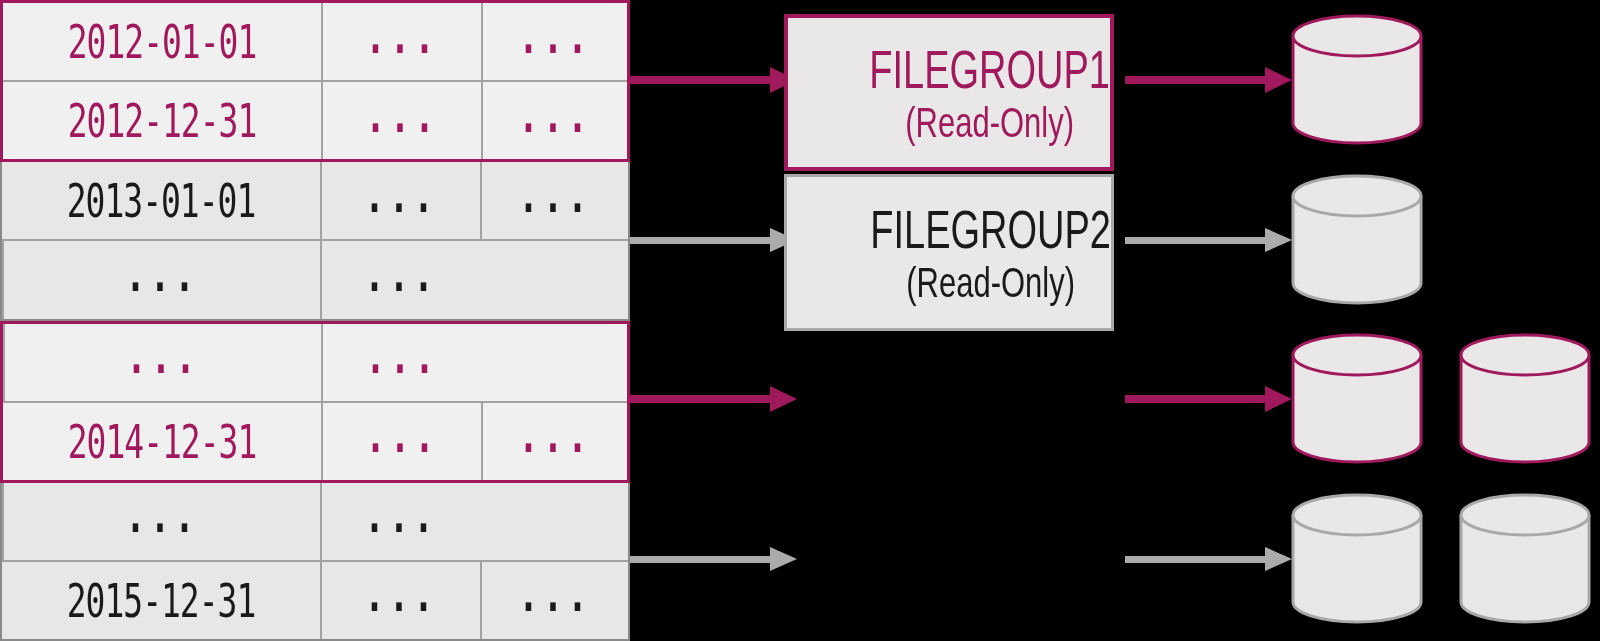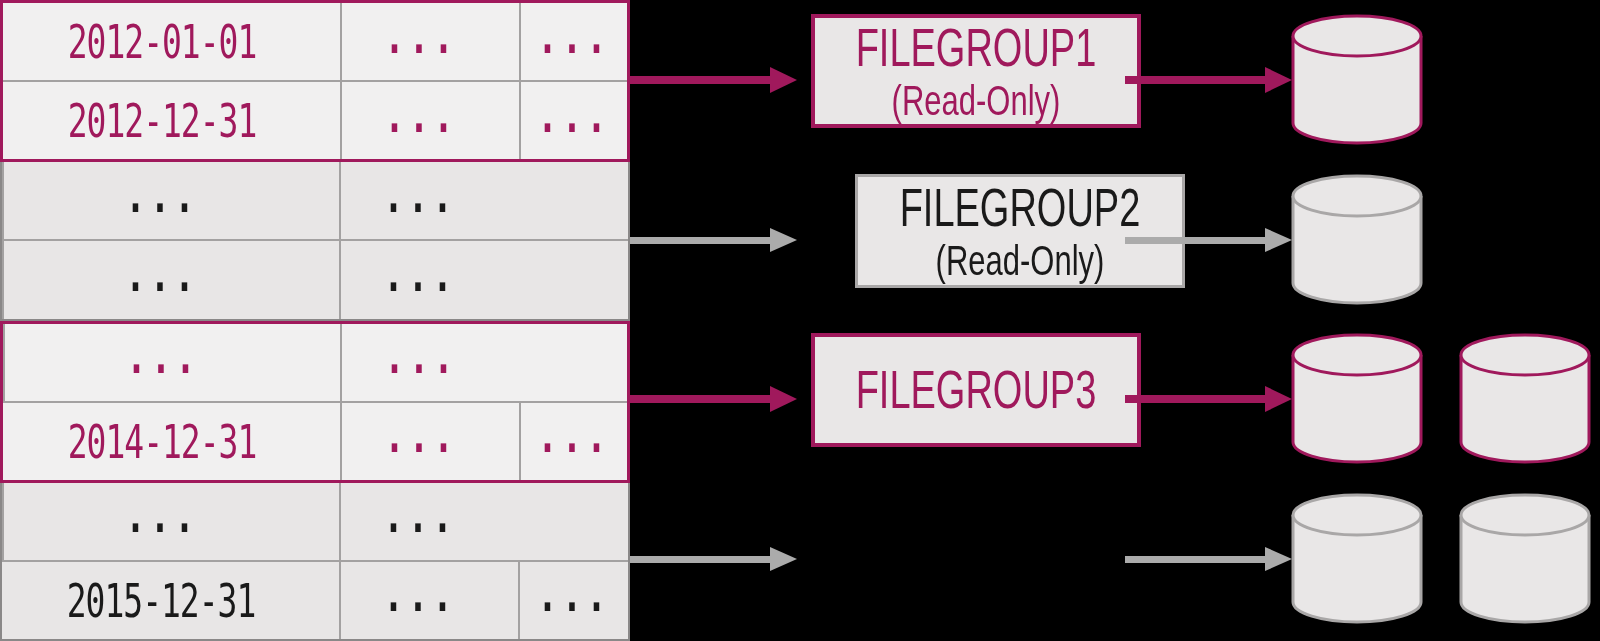--- a/index.html
+++ b/index.html
@@ -24,48 +24,47 @@
   }
   .pgroup.gray{
     background:var(--row-dark);
     border:2px solid var(--dark-border);
     border-top:none;
     color:var(--text-dark);
   }
   .prow{
     flex:1 1 0;display:grid;
     grid-template-columns:318px 160px 1fr;
-    gap:19px;
   }
   .prow + .prow{border-top:2px solid var(--grid-line);}
   .cell{
     display:flex;align-items:center;justify-content:center;
     overflow:hidden;
   }
   .cell.c2,.cell.c3{border-left:2px solid var(--grid-line);}
   .vstretch{display:inline-block;transform:scaleY(1.4);transform-origin:center;}
   .date-text{
     font-family:"DejaVu Sans Mono",monospace;
     font-size:33px;letter-spacing:-1px;white-space:nowrap;
   }
   .dots-text{
     font-family:"DejaVu Sans Mono",monospace;
     font-size:34px;font-weight:bold;letter-spacing:4px;
     position:relative;top:-6px;
   }
 
   
   .fgbox{
-    position:absolute;left:811px;width:330px;height:114px;
+    position:absolute;left:784px;width:330px;height:157px;
     box-sizing:border-box;
     background:var(--box-fill);
-    display:flex;flex-direction:column;align-items:center;justify-content:center;
+    display:flex;flex-direction:column;align-items:flex-end;justify-content:center;
   }
   .fgbox.pink{border:4px solid var(--accent);color:var(--accent);}
-  .fgbox.gray{border:3px solid var(--gray-border);color:var(--text-dark);margin-left:44px;}
+  .fgbox.gray{border:3px solid var(--gray-border);color:var(--text-dark);}
   .box-text{transform:scaleY(1.4);transform-origin:center;text-align:center;}
   .fg-label{font-size:38px;line-height:1.12;white-space:nowrap;}
   .fg-sub{font-size:31px;line-height:1.05;white-space:nowrap;}
   .fg-sub:empty{display:none;}
 
   
   .arrow{position:absolute;width:167px;height:32px;}
   .arrow.pink rect,.arrow.pink polygon{fill:var(--accent);}
   .arrow.gray rect,.arrow.gray polygon{fill:var(--arrow-gray);}
 
@@ -102,20 +101,23 @@
             <span class="vstretch dots-text">...</span>
           </div>
         <div class="cell c3">
             <span class="vstretch dots-text">...</span>
           </div>
       </div>
     </div>
 
     <div class="pgroup gray">
       <div class="prow">
+        <div class="cell c1">
+            <span class="vstretch date-text">2013-01-01</span>
+          </div>
         <div class="cell c2">
             <span class="vstretch dots-text">...</span>
           </div>
         <div class="cell c3">
             <span class="vstretch dots-text">...</span>
           </div>
       </div>
       <div class="prow">
         <div class="cell c2">
             <span class="vstretch dots-text">...</span>
@@ -193,26 +195,20 @@
       <div class="fg-label">FILEGROUP1</div>
       <div class="fg-sub">(Read-Only)</div>
     </div>
   </div>
   <div class="fgbox gray" style="top:174px">
     <div class="box-text">
       <div class="fg-label">FILEGROUP2</div>
       <div class="fg-sub">(Read-Only)</div>
     </div>
   </div>
-  <div class="fgbox pink" style="top:333px">
-    <div class="box-text">
-      <div class="fg-label">FILEGROUP3</div>
-
-    </div>
-  </div>
 
   <svg class="arrow pink" style="left:1125px;top:64px" viewBox="0 0 167 32">
       <rect x="0" y="12" width="144" height="8"></rect>
       <polygon points="140,3 167,16 140,29"></polygon>
     </svg>
   <svg class="arrow gray" style="left:1125px;top:224px" viewBox="0 0 167 32">
       <rect x="0" y="13" width="144" height="7"></rect>
       <polygon points="140,4 167,16 140,28"></polygon>
     </svg>
   <svg class="arrow pink" style="left:1125px;top:383px" viewBox="0 0 167 32">

